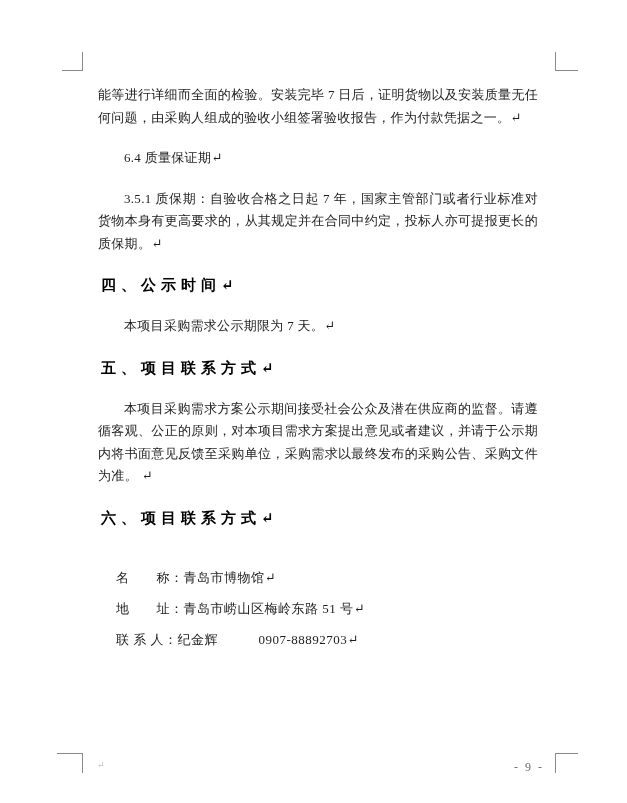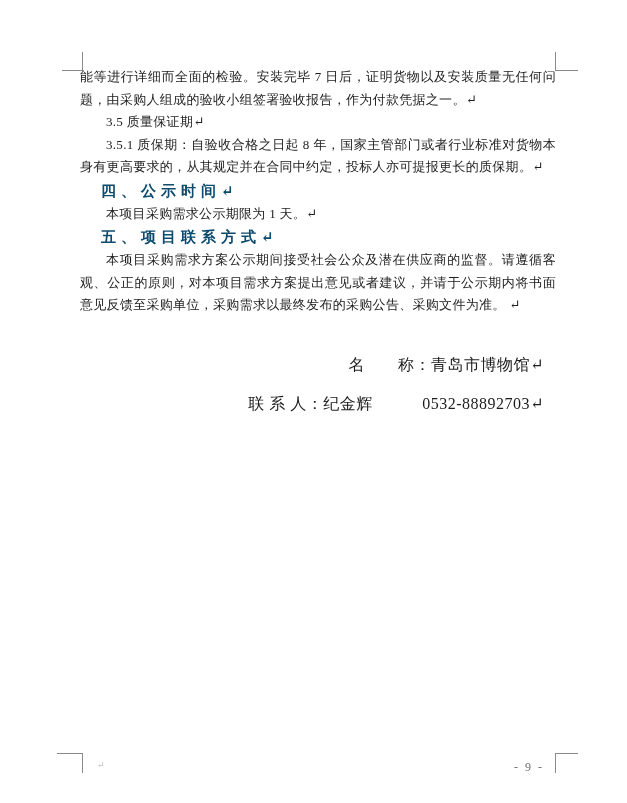--- a/index.html
+++ b/index.html
@@ -12,50 +12,49 @@
     font-family: "Liberation Serif", "DejaVu Serif", serif;
     color: #1d1d1d;
   }
   .content {
     position: absolute;
     left: 80px;
     top: 66px;
     width: 476px;
   }
   p.body-para {
-    margin: 0;
+    margin: 18px;
     font-size: 13px;
     line-height: 22.5px;
     text-align: justify;
     word-break: break-all;
     letter-spacing: 0.3px;
   }
   p.indent { text-indent: 2em; }
   h2.sec-heading {
     margin: 0;
     font-size: 15px;
     font-weight: bold;
     line-height: 24px;
     letter-spacing: 5px;
     text-indent: 1.4em;
-    color: #0c4a6e;
+    color: #000000;
     font-family: "Liberation Serif", "DejaVu Serif", serif;
   }
   .h-four { margin-top: 6px; }
   .p-period { margin-top: 32px; }
   .h-five { margin-top: 9px; }
   .p-feedback { margin-top: 31px; }
   .h-six { margin-top: 9px; }
   .contact-block { margin-top: 34px; padding-left: 2em; }
   .contact-line {
-    margin: 12px;
-    font-size: 16px;
+    margin: 4px;
+    font-size: 13px;
     line-height: 27px;
     letter-spacing: 0.5px;
-    text-align: right;
   }
   
   .crop { position: absolute; }
   .crop-tl { left: 62px;  top: 52px;  width: 20px; height: 18px; border-right: 1px solid #8a8a8a; border-bottom: 1px solid #8a8a8a; }
   .crop-tr { left: 555px; top: 52px;  width: 22px; height: 18px; border-left: 1px solid #8a8a8a;  border-bottom: 1px solid #8a8a8a; }
   .crop-bl { left: 57px;  top: 753px; width: 25px; height: 19px; border-top: 1px solid #8a8a8a;   border-right: 1px solid #8a8a8a; }
   .crop-br { left: 555px; top: 753px; width: 22px; height: 19px; border-top: 1px solid #8a8a8a;   border-left: 1px solid #8a8a8a; }
   .page-number {
     position: absolute;
     left: 514px;
@@ -80,37 +79,39 @@
 
   <div class="crop crop-tl"></div>
   <div class="crop crop-tr"></div>
   <div class="crop crop-bl"></div>
   <div class="crop crop-br"></div>
 
   <div class="content">
 
     <p class="body-para">能等进行详细而全面的检验。安装完毕 7 日后，证明货物以及安装质量无任何问题，由采购人组成的验收小组签署验收报告，作为付款凭据之一。↵</p>
 
-    <p class="body-para indent">3.5 质量保证期↵</p>
+    <p class="body-para indent">6.4 质量保证期↵</p>
 
-    <p class="body-para indent">3.5.1 质保期：自验收合格之日起 8 年，国家主管部门或者行业标准对货物本身有更高要求的，从其规定并在合同中约定，投标人亦可提报更长的质保期。↵</p>
+    <p class="body-para indent">3.5.1 质保期：自验收合格之日起 7 年，国家主管部门或者行业标准对货物本身有更高要求的，从其规定并在合同中约定，投标人亦可提报更长的质保期。↵</p>
 
 
     <h2 class="sec-heading h-four">四、公示时间↵</h2>
 
-    <p class="body-para indent p-period">本项目采购需求公示期限为 1 天。↵</p>
+    <p class="body-para indent p-period">本项目采购需求公示期限为 7 天。↵</p>
 
     <h2 class="sec-heading h-five">五、项目联系方式↵</h2>
 
     <p class="body-para indent p-feedback">本项目采购需求方案公示期间接受社会公众及潜在供应商的监督。请遵循客观、公正的原则，对本项目需求方案提出意见或者建议，并请于公示期内将书面意见反馈至采购单位，采购需求以最终发布的采购公告、采购文件为准。 ↵</p>
 
+    <h2 class="sec-heading h-six">六、项目联系方式↵</h2>
 
     <div class="contact-block">
       <p class="contact-line">名　　称：青岛市博物馆↵</p>
-      <p class="contact-line">联 系 人：纪金辉　　　0532-88892703↵</p>
+      <p class="contact-line">地　　址：青岛市崂山区梅岭东路 51 号↵</p>
+      <p class="contact-line">联 系 人：纪金辉　　　0907-88892703↵</p>
     </div>
 
   </div>
 
   <div class="footer-mark">↵</div>
 
   <div class="page-number">- 9 -</div>
 
 </div>
 

